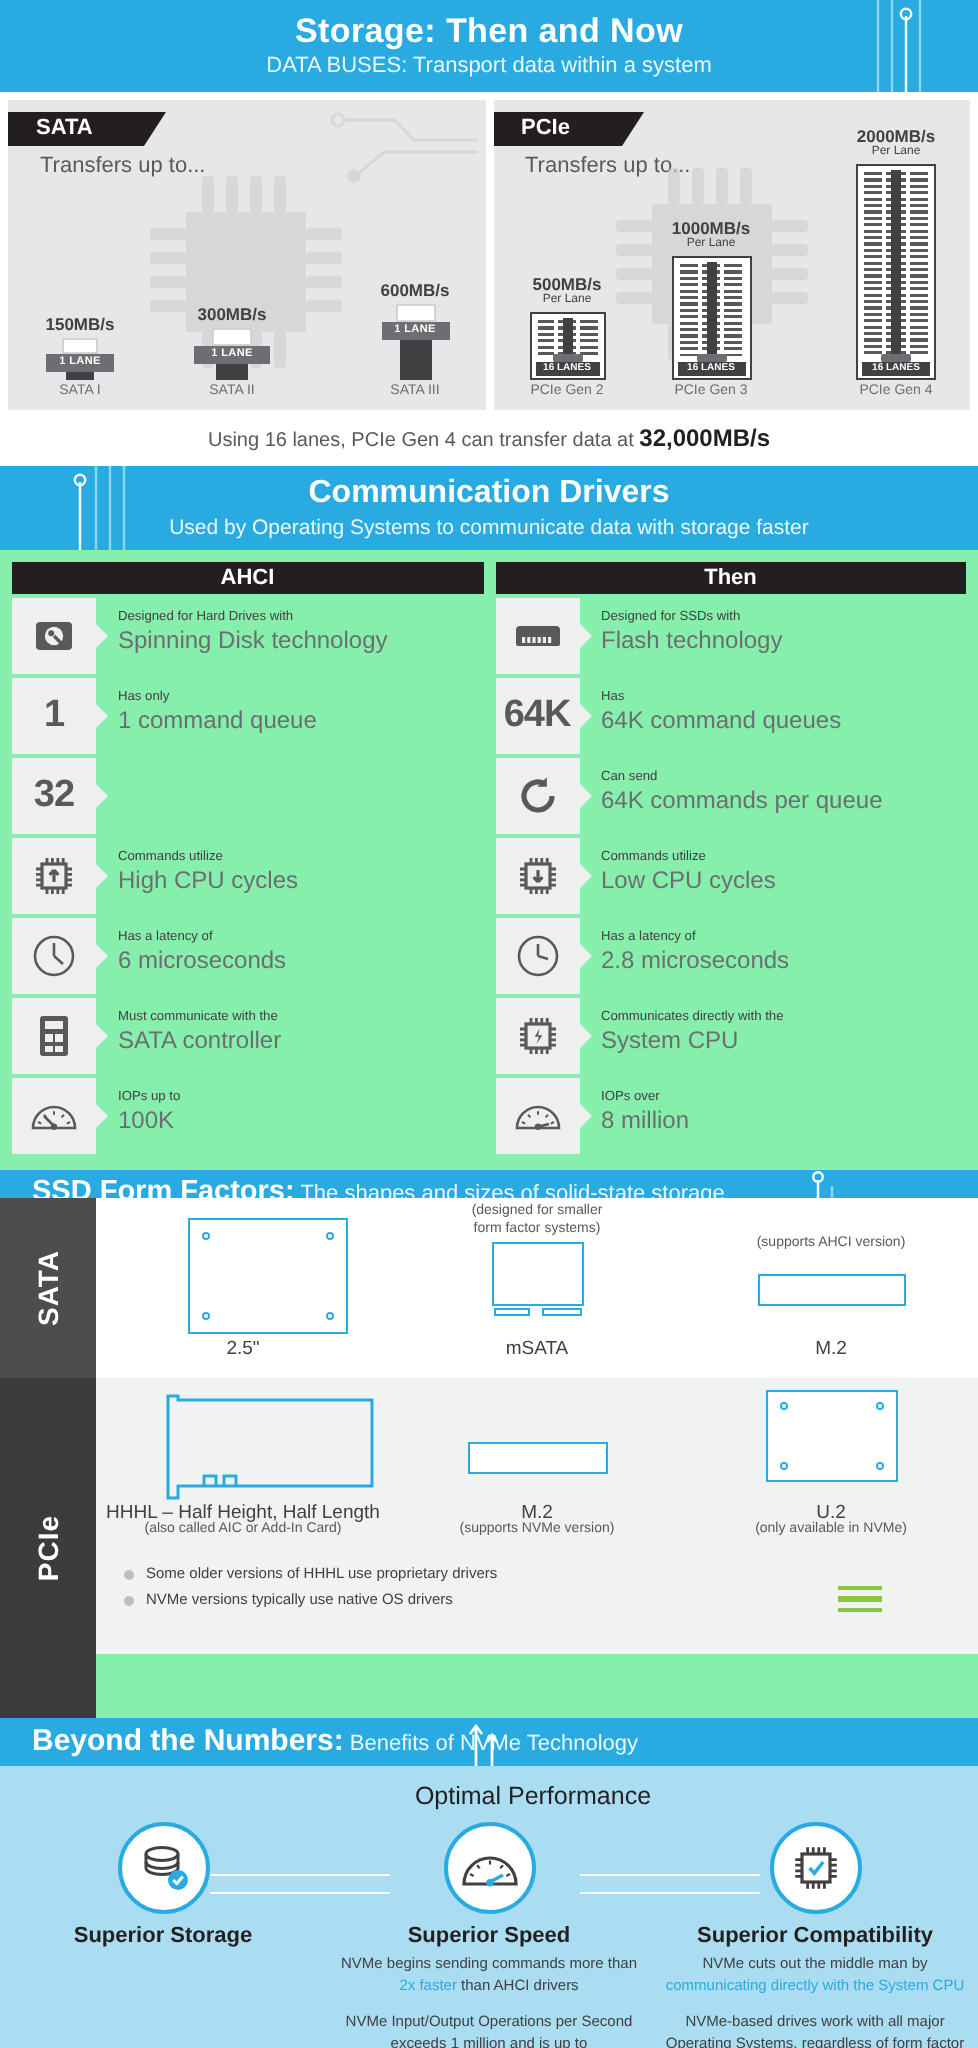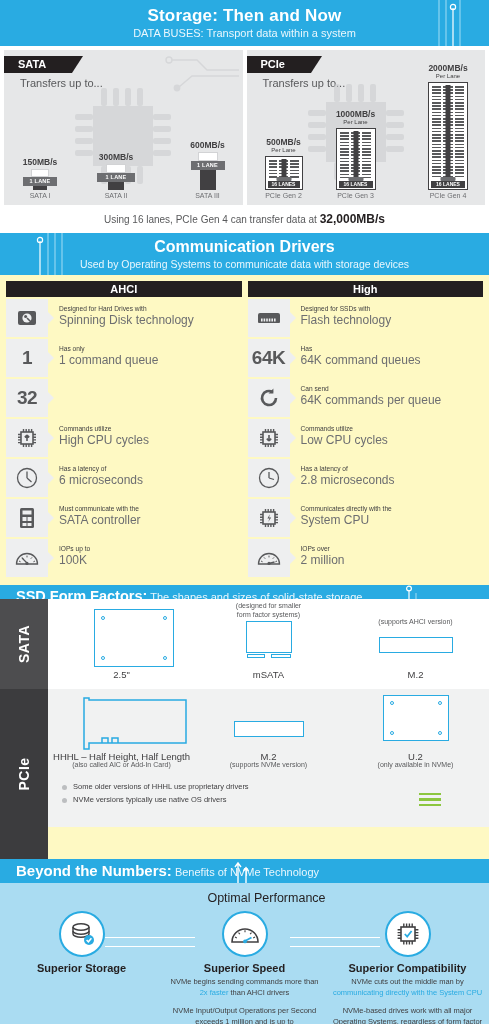--- a/index.html
+++ b/index.html
@@ -2,21 +2,21 @@
 <html><head>
 <meta charset="utf-8">
 <style>
   * { box-sizing: border-box; margin: 0; padding: 0; }
   html, body {
     width: 489px; height: 1024px;
     font-family: "Liberation Sans", sans-serif;
     background: #ffffff;
     overflow: hidden;
   }
-  .page { position: relative; width: 489px; height: 1024px; background: #fef9c3; }
+  .page { position: relative; width: 489px; height: 1024px; background: #86efac; }
 
   
   .banner { position: relative; background: #29abe2; color: #fff; overflow: hidden; }
   .banner .circuit { position: absolute; top: 0; right: 0; height: 100%; width: 70px; }
 
   
   .hdr { height: 46px; padding-top: 5px; text-align: center; }
   .hdr-title { font-size: 17px; font-weight: bold; letter-spacing: .2px; line-height: 21px; }
   .hdr-sub { font-size: 11px; line-height: 15px; color: #eaf7fd; }
   .hdr-notch {
@@ -319,21 +319,21 @@
 
   <div class="banner cd-hdr">
     <svg style="position:absolute;left:28px;top:0;width:50px;height:42px">
       <line x1="12" y1="8" x2="12" y2="42" stroke="#ffffff" stroke-width="1.2"></line>
       <circle cx="12" cy="7" r="2.6" fill="none" stroke="#ffffff" stroke-width="1.2"></circle>
       <line x1="20" y1="0" x2="20" y2="42" stroke="#8fd6f2" stroke-width="1.2"></line>
       <line x1="27" y1="0" x2="27" y2="42" stroke="#8fd6f2" stroke-width="1.2"></line>
       <line x1="34" y1="0" x2="34" y2="42" stroke="#8fd6f2" stroke-width="1.2"></line>
     </svg>
     <div class="cd-title">Communication Drivers</div>
-    <div class="cd-sub">Used by Operating Systems to communicate data with storage devices</div>
+    <div class="cd-sub">Used by Operating Systems to communicate data with storage faster</div>
     <div class="hdr-notch"></div>
   </div>
 
   <div class="cmp">
 
     <div class="cmp-col">
       <div class="cmp-head">AHCI</div>
 
       <div class="row">
         <div class="ico">
@@ -424,21 +424,21 @@
             </svg>
         </div>
         <div class="txt">
             <div class="t1">IOPs up to</div>
             <div class="t2">100K</div>
           </div>
       </div>
     </div>
 
     <div class="cmp-col">
-      <div class="cmp-head">High</div>
+      <div class="cmp-head">Then</div>
 
       <div class="row">
         <div class="ico">
           <svg width="26" height="16" viewBox="0 0 26 16">
               <path d="M4 3 h18 a2 2 0 0 1 2 2 v7 a1 1 0 0 1-1 1 H3 a1 1 0 0 1-1-1 V5 a2 2 0 0 1 2-2z" fill="#58595b"></path>
               <g fill="#eeeff0">
                 <rect x="5" y="8.5" width="1.6" height="3"></rect>
                 <rect x="7.6" y="8.5" width="1.6" height="3"></rect>
                 <rect x="10.2" y="8.5" width="1.6" height="3"></rect>
                 <rect x="12.8" y="8.5" width="1.6" height="3"></rect>
@@ -527,21 +527,21 @@
               <path d="M2.5 16 a10.5 10.5 0 0 1 21 0 z" fill="none" stroke="#58595b" stroke-width="1.3"></path>
               <path d="M13 15.4 L18.5 14" stroke="#58595b" stroke-width="1.3"></path>
               <circle cx="13" cy="15.4" r="1.6" fill="#58595b"></circle>
               <g stroke="#58595b" stroke-width="1">
                 <path d="M5 13l1.6.8M8 9.4l1.2 1.3M13 7.6v1.8M18 9.4l-1.2 1.3M21 13l-1.6.8"></path>
               </g>
             </svg>
         </div>
         <div class="txt">
             <div class="t1">IOPs over</div>
-            <div class="t2">2 million</div>
+            <div class="t2">8 million</div>
           </div>
       </div>
     </div>
   </div>
 
   <div class="banner ff-hdr" style="margin-top:6px">
     <svg style="position:absolute;right:58px;top:0;width:30px;height:22px">
       <line x1="8" y1="5" x2="8" y2="22" stroke="#ffffff" stroke-width="1.2"></line>
       <circle cx="8" cy="3.5" r="2.4" fill="none" stroke="#ffffff" stroke-width="1.2"></circle>
       <line x1="15" y1="8" x2="15" y2="22" stroke="#8fd6f2" stroke-width="1.2"></line>

